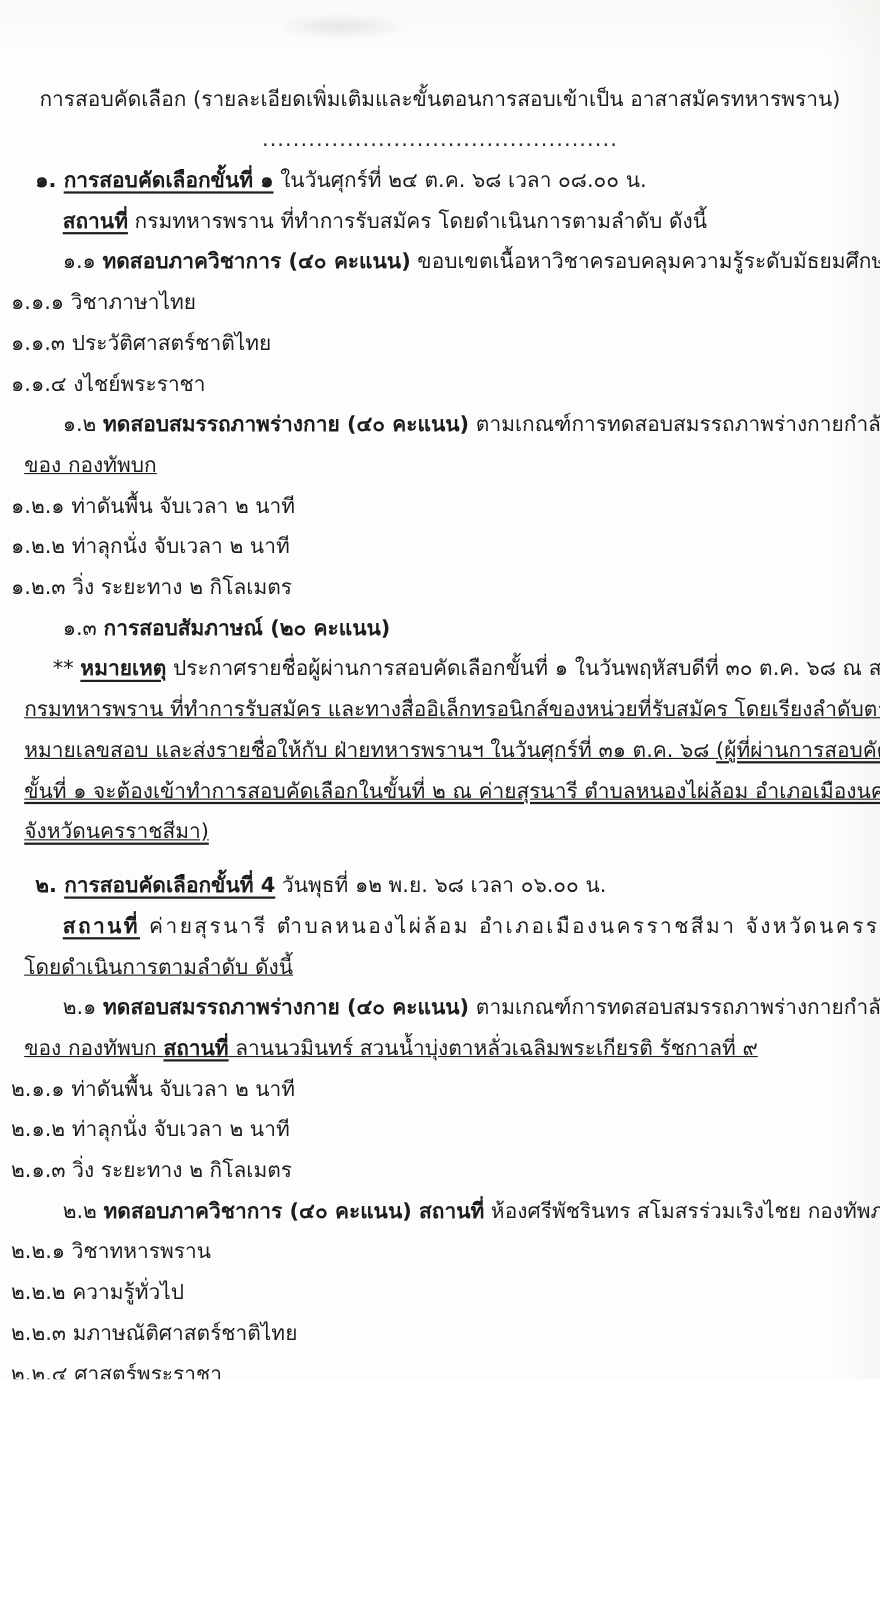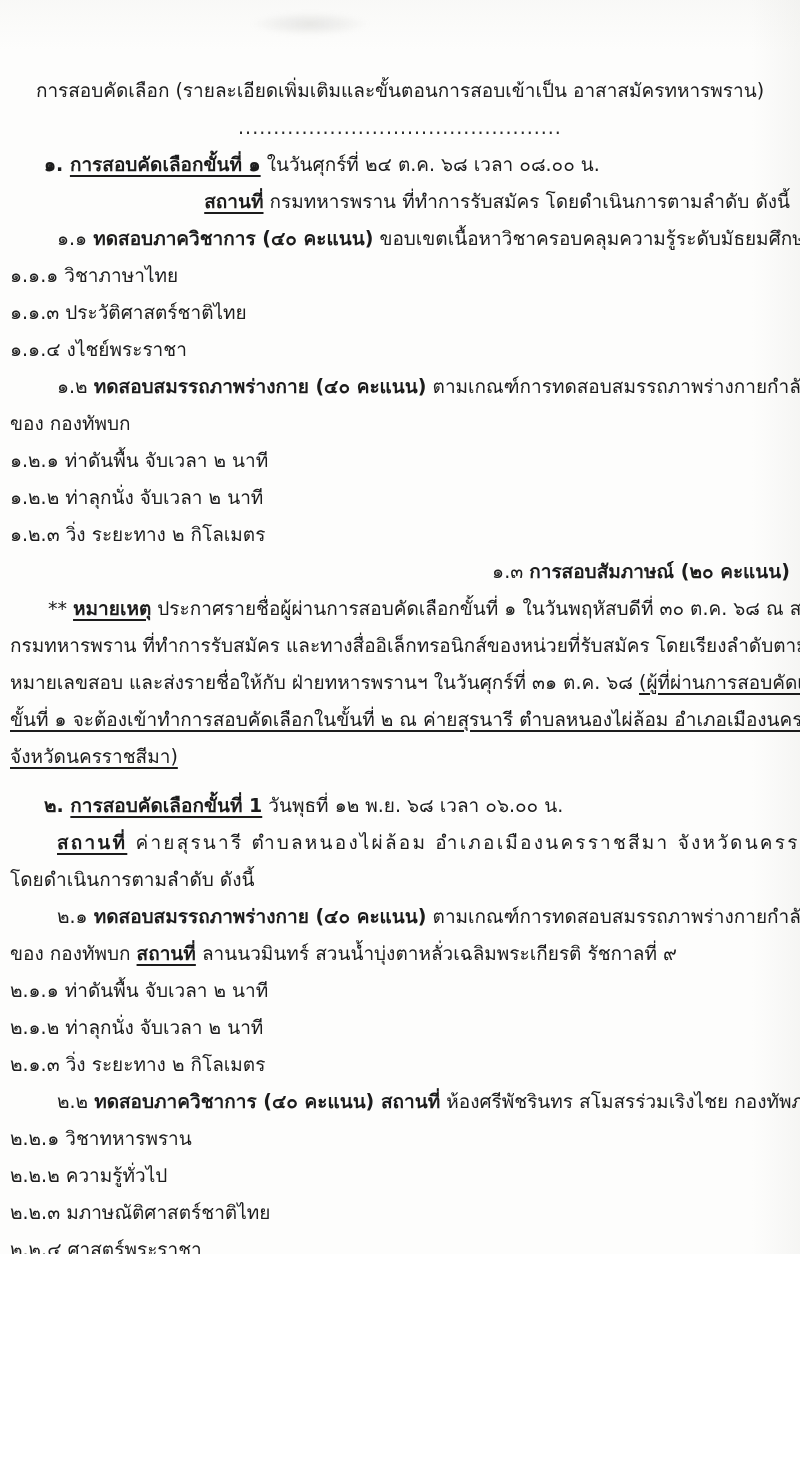--- a/index.html
+++ b/index.html
@@ -32,24 +32,24 @@
     filter: blur(2px);
     pointer-events: none;
   }
   .line {
     line-height: 37px;
     height: 37px;
     white-space: nowrap;
   }
   .center { text-align: center; white-space: normal; }
   .dots { letter-spacing: 1px; color: #2a2a2a; }
-  .ind-sec { margin-left: 34px; }   
-  .ind-1   { margin-left: 47px; text-align: right; }   
+  .ind-sec { margin-left: 22px; }   
+  .ind-1   { margin-left: 47px; }   
   .ind-2   { }   
-  .ind-0   { margin-left: 0; }      
+  .ind-0   { margin-left: 12px; text-decoration: underline; }      
   .ind-remark { margin-left: 38px; } 
   .b  { font-weight: bold; }
   .u  { text-decoration: underline; text-decoration-thickness: 1.5px; text-underline-offset: 4px; }
   .sp { letter-spacing: 2.2px; }    
   .gap-top { margin-top: 12px; }
 </style>
 </head>
 <body>
 
 <div class="page">
@@ -101,21 +101,21 @@
     <span>หมายเลขสอบ และส่งรายชื่อให้กับ ฝ่ายทหารพรานฯ ในวันศุกร์ที่ ๓๑ ต.ค. ๖๘ </span><span class="u">(ผู้ที่ผ่านการสอบคัดเลือกใน</span>
   </div>
   <div class="line ind-0">
     <span class="u">ขั้นที่ ๑ จะต้องเข้าทำการสอบคัดเลือกในขั้นที่ ๒ ณ ค่ายสุรนารี ตำบลหนองไผ่ล้อม อำเภอเมืองนครราชสีมา</span>
   </div>
   <div class="line ind-0">
     <span class="u">จังหวัดนครราชสีมา)</span>
   </div>
 
   <div class="line ind-sec gap-top">
-    <span class="b">๒. </span><span class="b u">การสอบคัดเลือกขั้นที่ 1</span><span> วันพุธที่ ๑๒ พ.ย. ๖๘  เวลา ๐๖.๐๐ น.</span>
+    <span class="b">๒. </span><span class="b u">การสอบคัดเลือกขั้นที่ 4</span><span> วันพุธที่ ๑๒ พ.ย. ๖๘  เวลา ๐๖.๐๐ น.</span>
   </div>
 
   <div class="line ind-1 sp">
     <span class="b u">สถานที่</span><span> ค่ายสุรนารี ตำบลหนองไผ่ล้อม อำเภอเมืองนครราชสีมา จังหวัดนครราชสีมา</span>
   </div>
   <div class="line ind-0">
     <span>โดยดำเนินการตามลำดับ ดังนี้</span>
   </div>
 
   <div class="line ind-1">

